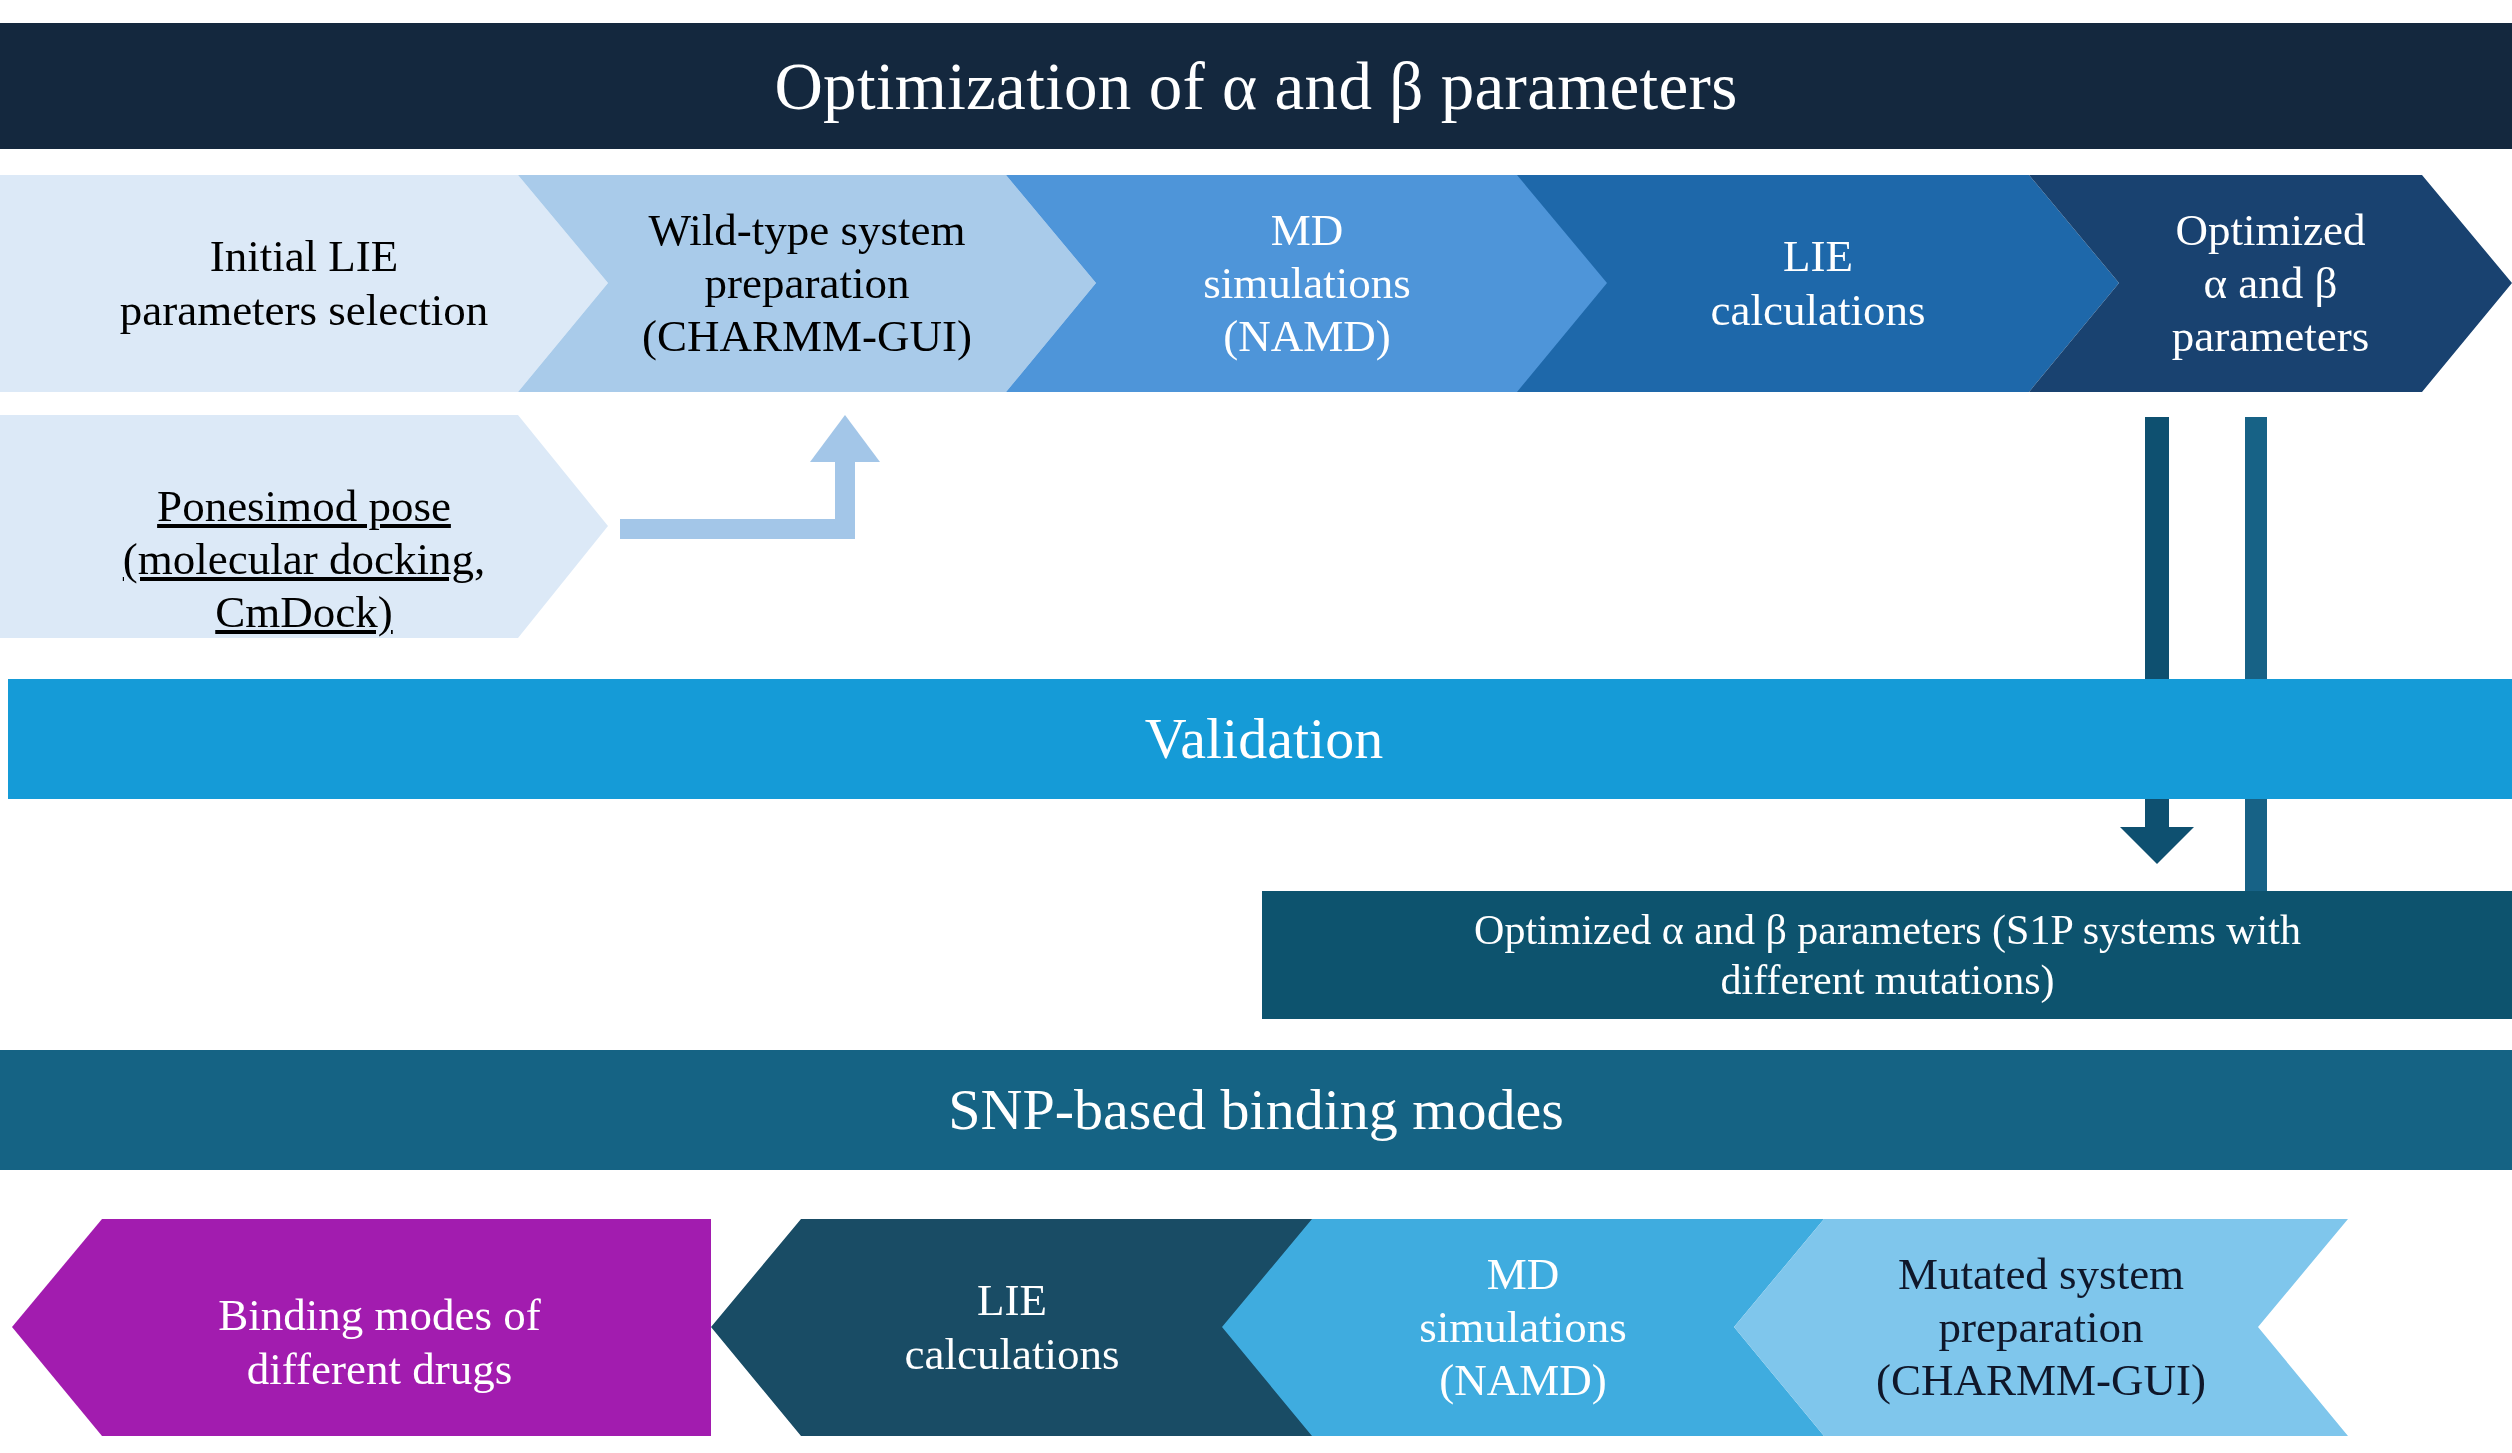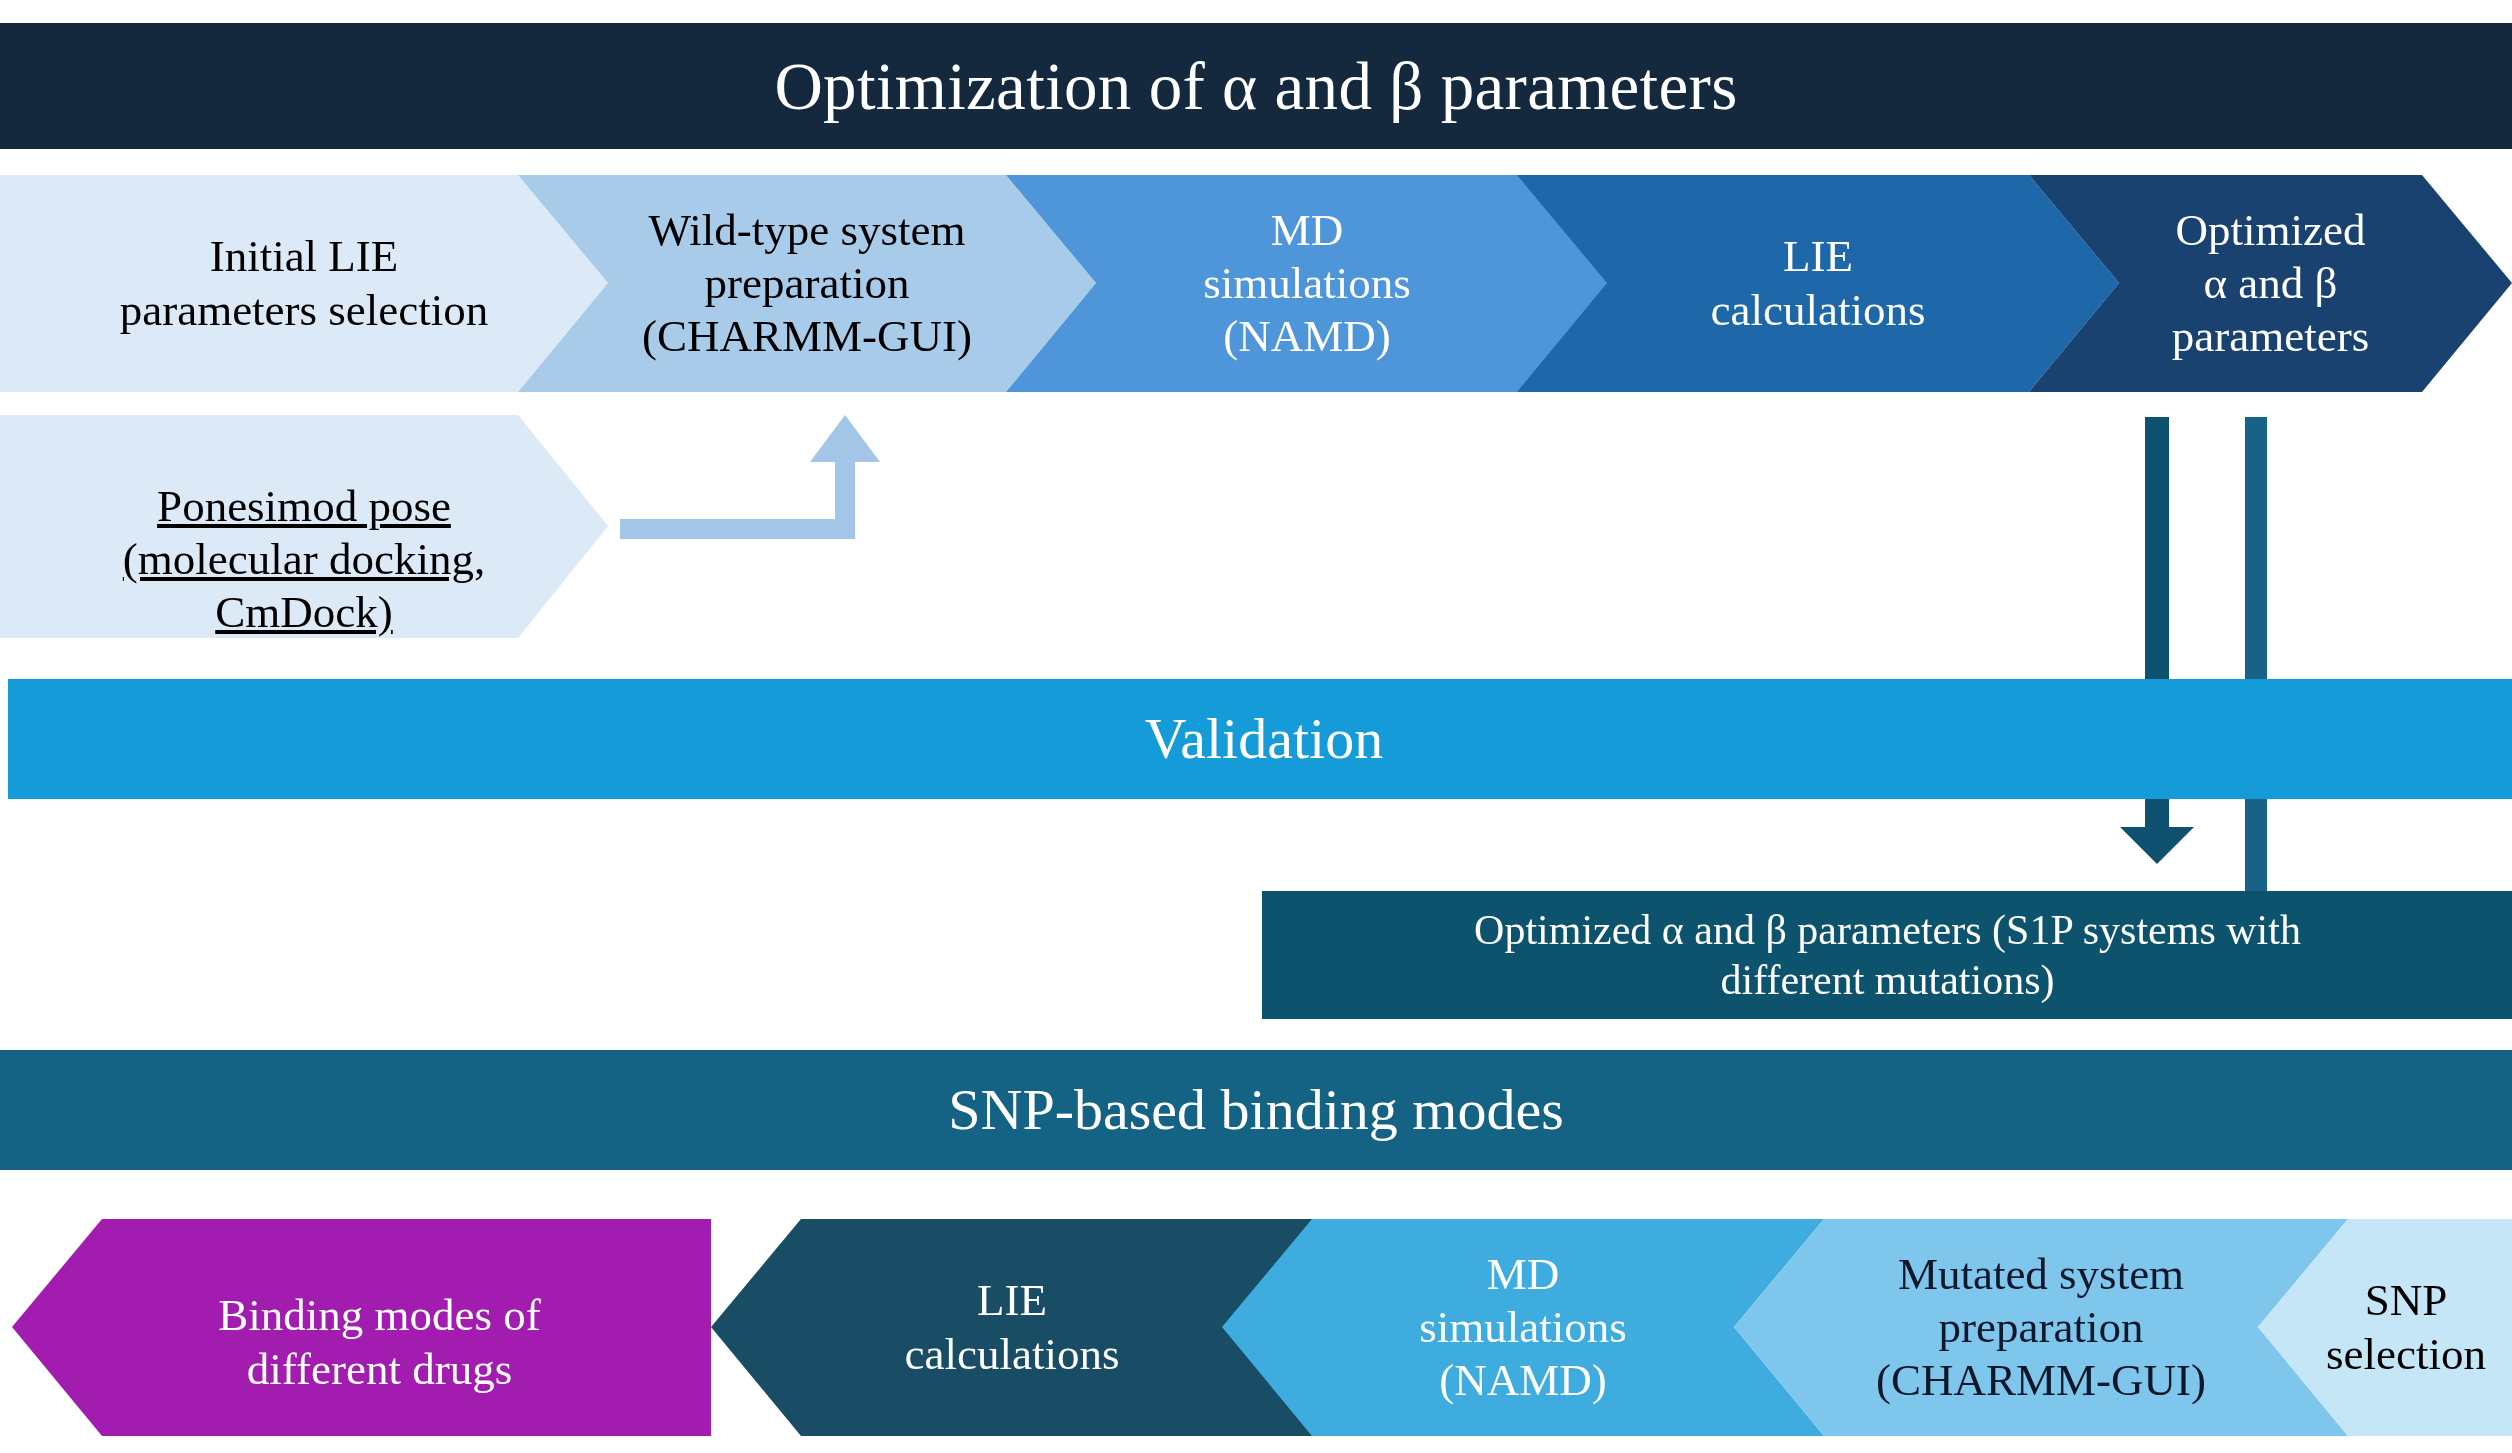--- a/index.html
+++ b/index.html
@@ -205,21 +205,16 @@
 (NAMD)</span>
     </div>
 
     <div class="chev" style="left:1734px;width:614px;height:217px;background:#7FC6EC;color:#0f172a;font-size:45px;
                 clip-path: polygon(90px 0, 614px 0, 524px 108px, 614px 217px, 90px 217px, 0 108px);">
       <span class="lbl">Mutated system
 preparation
 (CHARMM-GUI)</span>
     </div>
 
-    <div class="chev" style="left:2258px;width:254px;height:217px;background:#C5E6F7;color:#000000;font-size:45px;
-                clip-path: polygon(90px 0, 254px 0, 254px 217px, 90px 217px, 0 108px);">
-      <span class="lbl" style="margin-left:42px;">SNP
-selection</span>
-    </div>
   </div>
 
 </div>
 
 
 </body></html>

